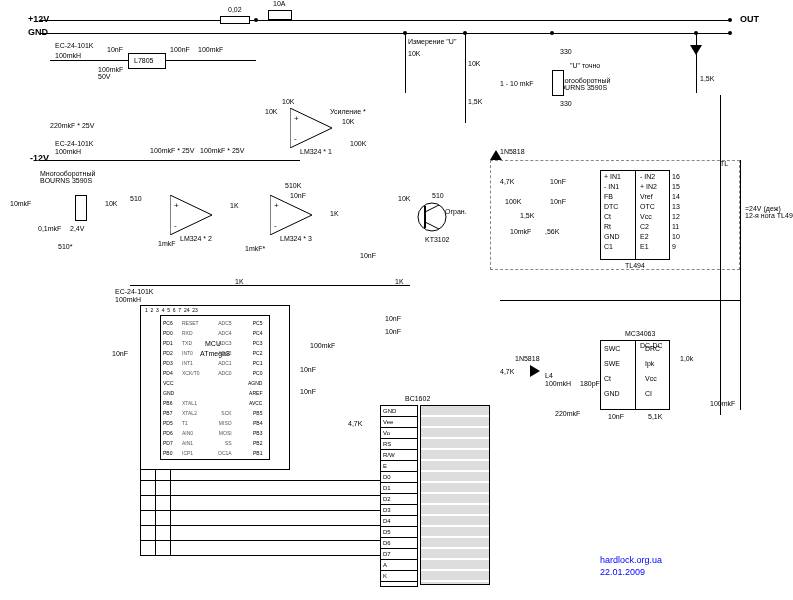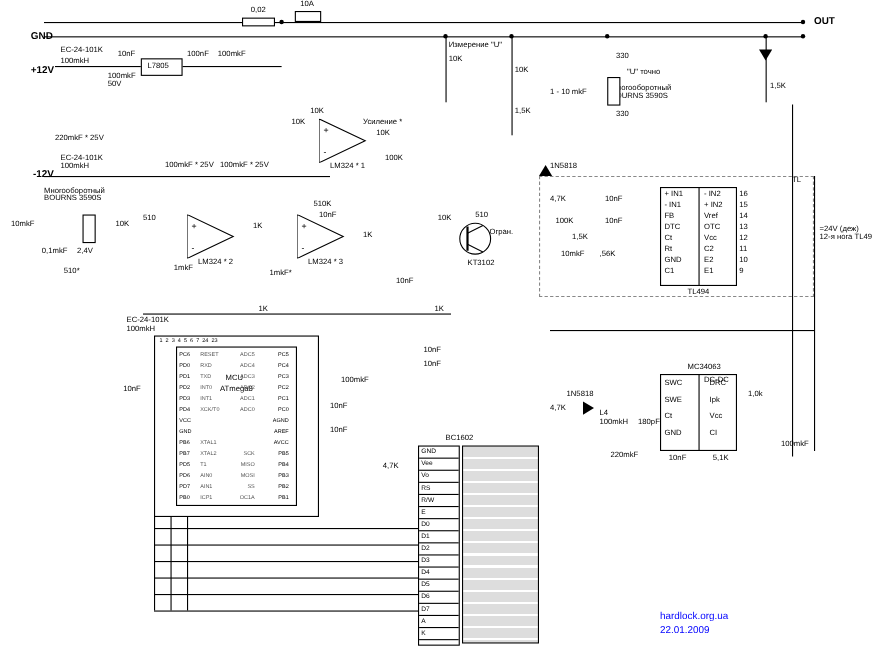--- a/index.html
+++ b/index.html
@@ -44,21 +44,21 @@
   .rect { position: absolute; border:1px solid #000; background:#fff; box-sizing:border-box; }
   .dash { position:absolute; border:1px dashed #888; box-sizing:border-box; }
   .pinrow { position:absolute; border:1px solid #000; background:#fff; }
   .pin { border-bottom:1px solid #000; height:10px; display:flex; align-items:center; padding-left:2px; font-size:6px;}
 </style>
 </head>
 <body>
 
 <div class="wire wire-h" style="left:40px; top:20px; width:690px;"></div>
 <div class="wire wire-h" style="left:40px; top:33px; width:690px;"></div>
-<div class="lbl lbl-big" style="left:28px; top:14px;margin-top:44px;">+12V</div>
+<div class="lbl lbl-big" style="left:28px; top:14px;">+12V</div>
 <div class="lbl lbl-big" style="left:28px; top:27px;">GND</div>
 <div class="lbl lbl-big" style="left:740px; top:14px;">OUT</div>
 <div class="node" style="left:730px; top:20px;"></div>
 <div class="node" style="left:730px; top:33px;"></div>
 
 <div class="rect" style="left:220px; top:16px; width:30px; height:8px;"></div>
 <div class="lbl" style="left:228px; top:6px;">0,02</div>
 <div class="rect" style="left:268px; top:10px; width:24px; height:10px;"></div>
 <div class="lbl" style="left:273px; top:0px;">10A</div>
 

